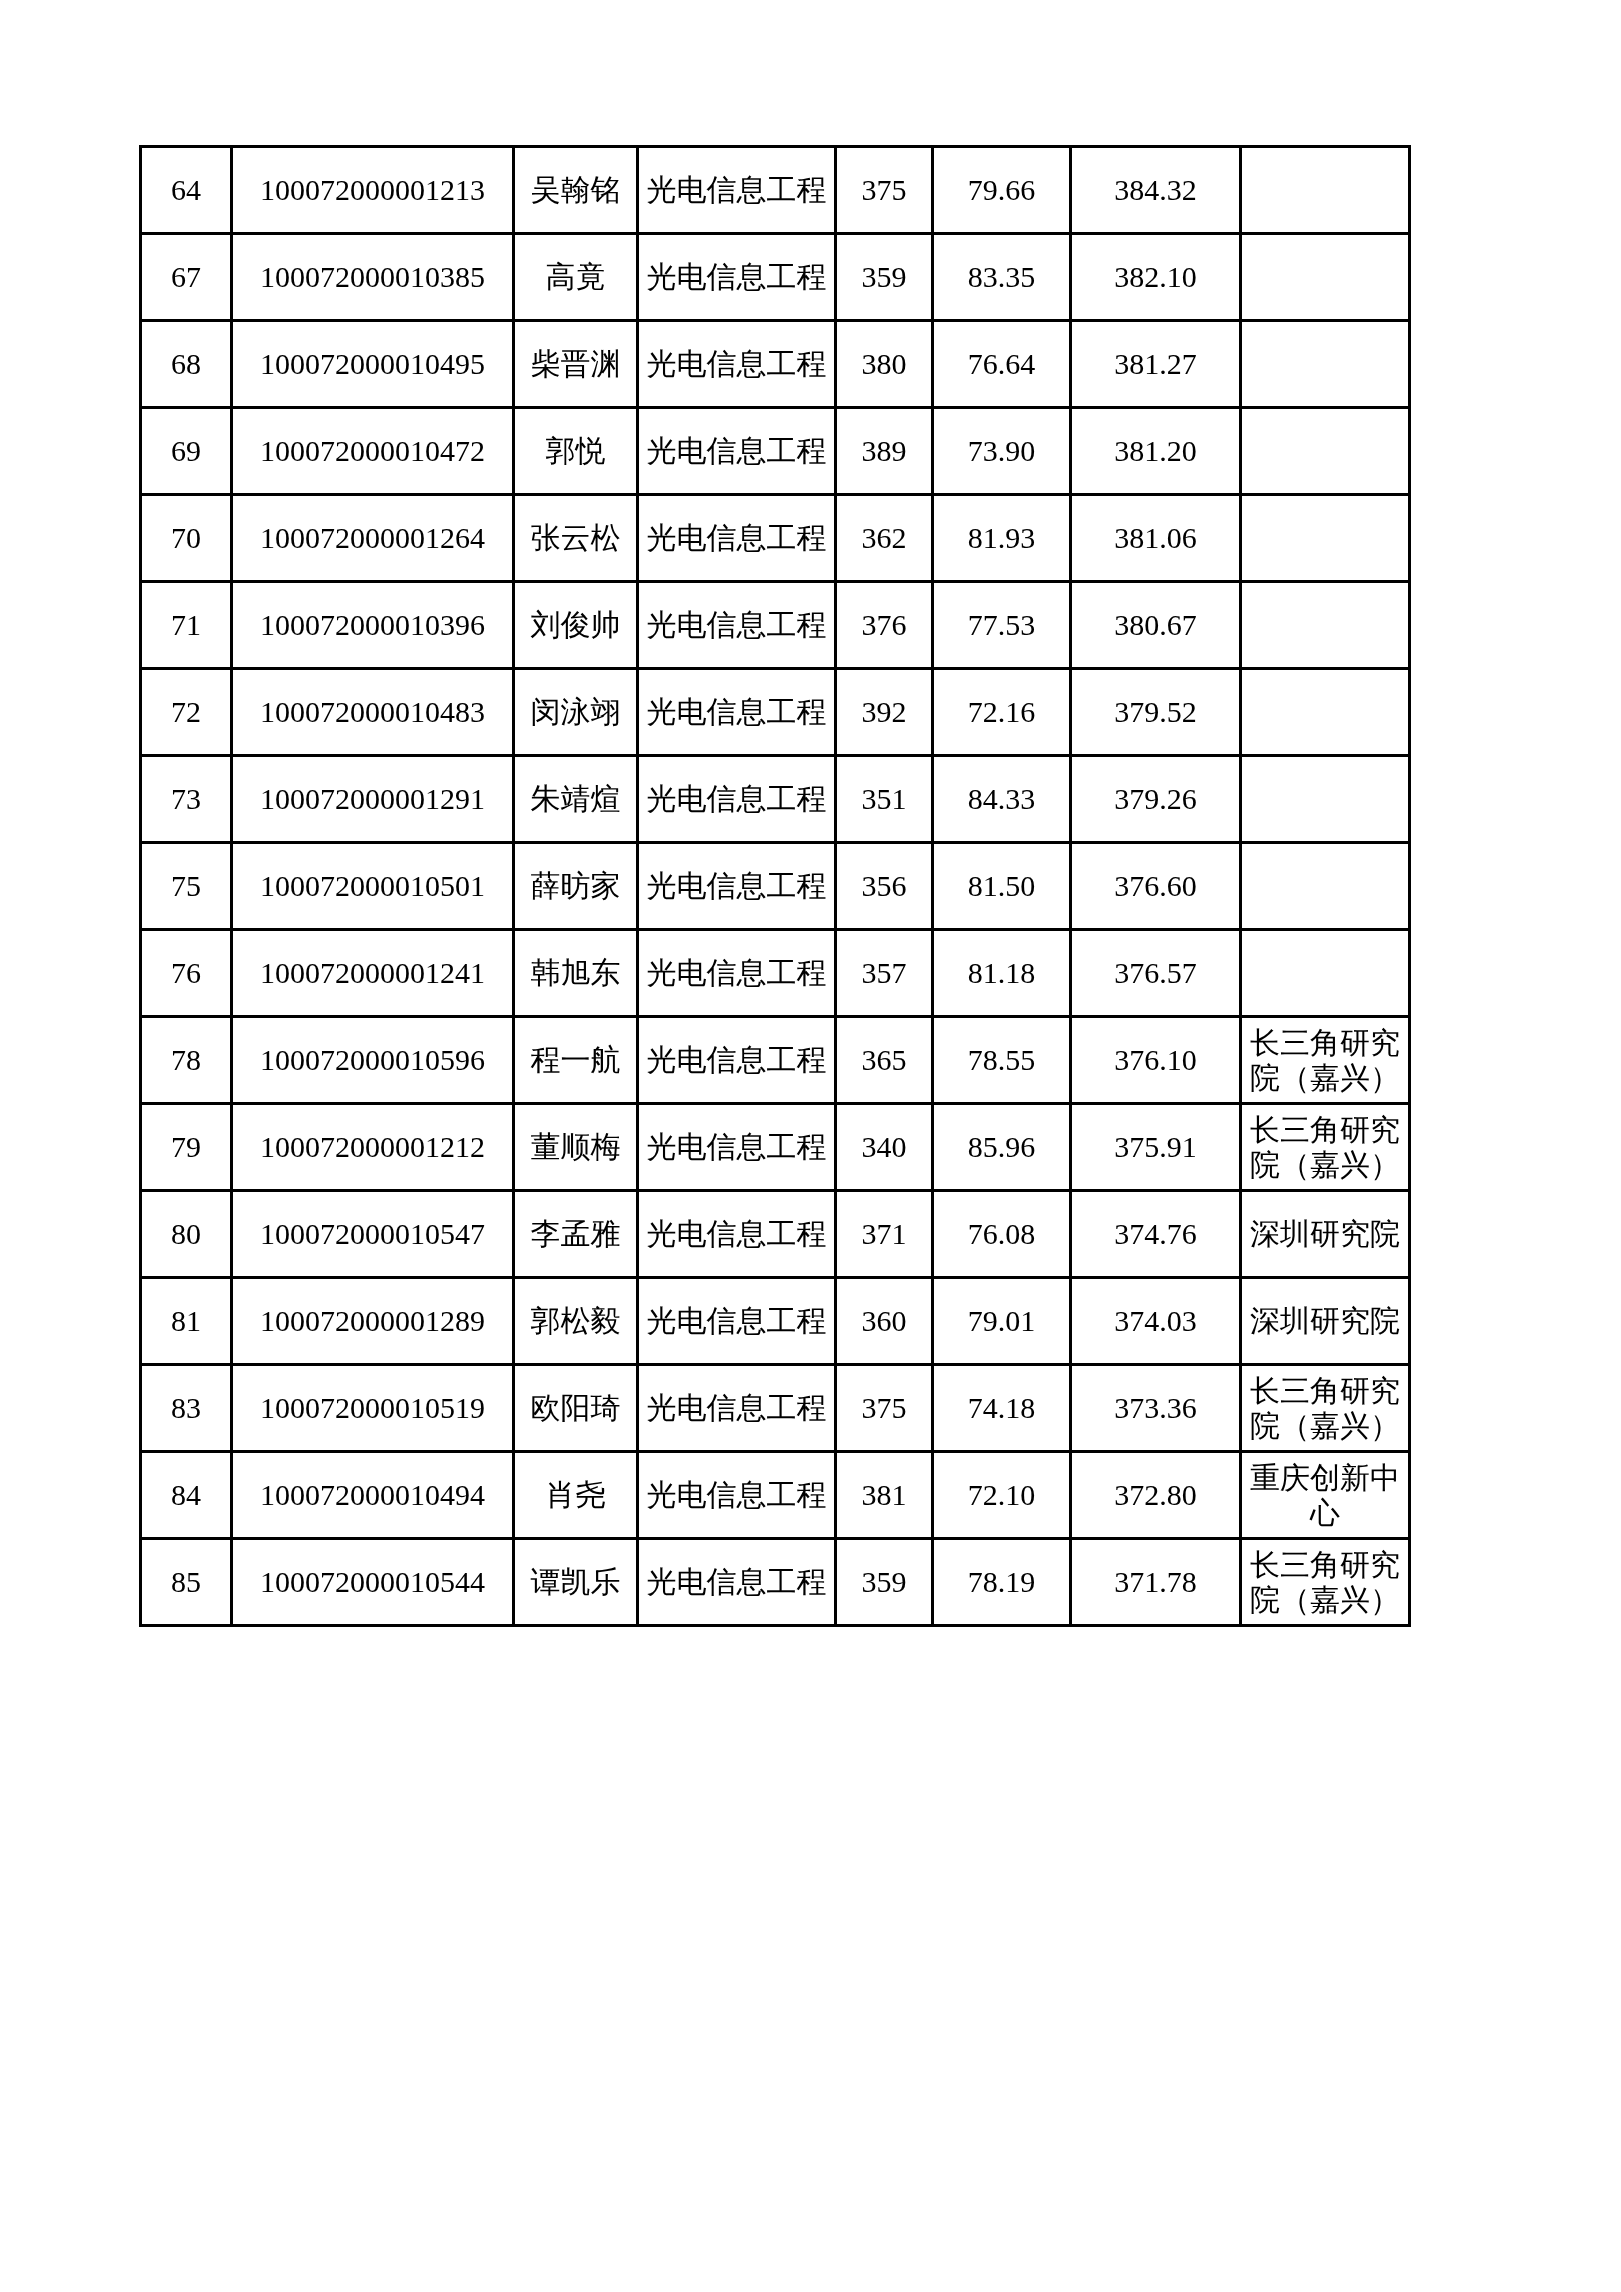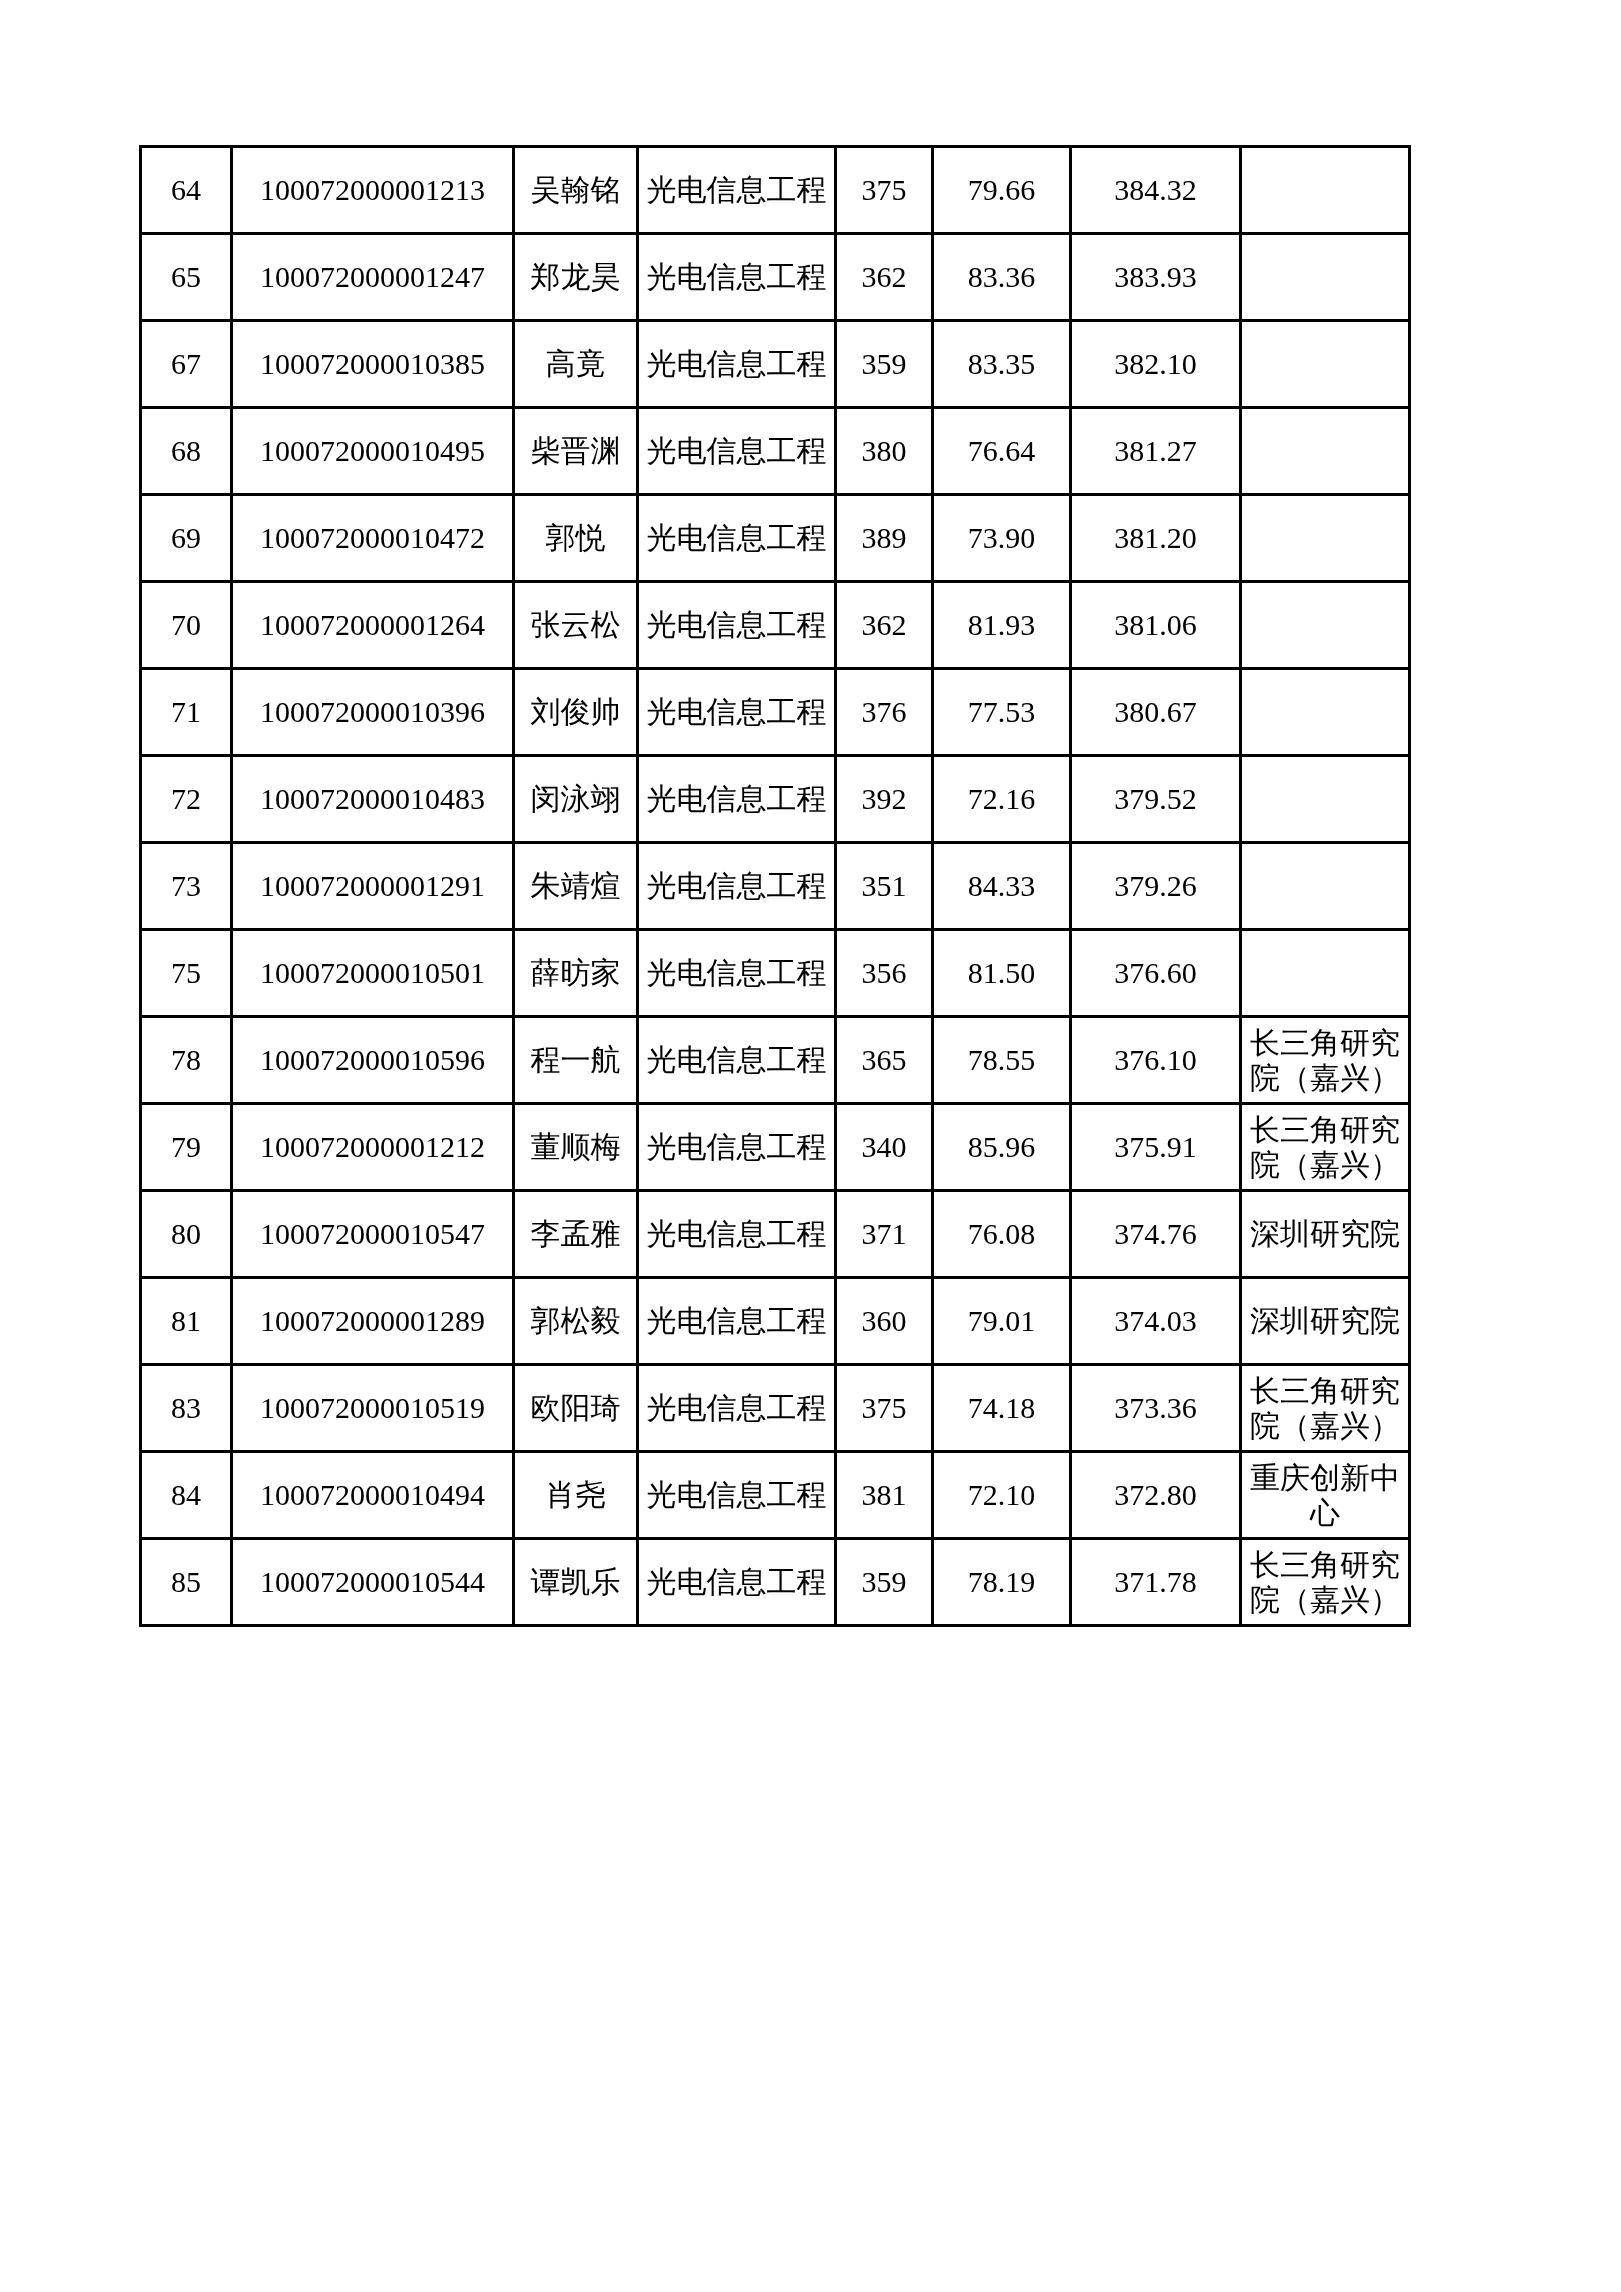--- a/index.html
+++ b/index.html
@@ -78,30 +78,20 @@
           <td class="cell cell-seq">64</td>
           <td class="cell cell-id">100072000001213</td>
           <td class="cell cell-name">吴翰铭</td>
           <td class="cell cell-major">光电信息工程</td>
           <td class="cell cell-score1">375</td>
           <td class="cell cell-score2">79.66</td>
           <td class="cell cell-total">384.32</td>
           <td class="cell cell-note"></td>
         </tr>
         <tr>
-          <td class="cell cell-seq">65</td>
-          <td class="cell cell-id">100072000001247</td>
-          <td class="cell cell-name">郑龙昊</td>
-          <td class="cell cell-major">光电信息工程</td>
-          <td class="cell cell-score1">362</td>
-          <td class="cell cell-score2">83.36</td>
-          <td class="cell cell-total">383.93</td>
-          <td class="cell cell-note"></td>
-        </tr>
-        <tr>
           <td class="cell cell-seq">67</td>
           <td class="cell cell-id">100072000010385</td>
           <td class="cell cell-name">高竟</td>
           <td class="cell cell-major">光电信息工程</td>
           <td class="cell cell-score1">359</td>
           <td class="cell cell-score2">83.35</td>
           <td class="cell cell-total">382.10</td>
           <td class="cell cell-note"></td>
         </tr>
         <tr>
@@ -165,20 +155,30 @@
           <td class="cell cell-note"></td>
         </tr>
         <tr>
           <td class="cell cell-seq">75</td>
           <td class="cell cell-id">100072000010501</td>
           <td class="cell cell-name">薛昉家</td>
           <td class="cell cell-major">光电信息工程</td>
           <td class="cell cell-score1">356</td>
           <td class="cell cell-score2">81.50</td>
           <td class="cell cell-total">376.60</td>
+          <td class="cell cell-note"></td>
+        </tr>
+        <tr>
+          <td class="cell cell-seq">76</td>
+          <td class="cell cell-id">100072000001241</td>
+          <td class="cell cell-name">韩旭东</td>
+          <td class="cell cell-major">光电信息工程</td>
+          <td class="cell cell-score1">357</td>
+          <td class="cell cell-score2">81.18</td>
+          <td class="cell cell-total">376.57</td>
           <td class="cell cell-note"></td>
         </tr>
         <tr>
           <td class="cell cell-seq">78</td>
           <td class="cell cell-id">100072000010596</td>
           <td class="cell cell-name">程一航</td>
           <td class="cell cell-major">光电信息工程</td>
           <td class="cell cell-score1">365</td>
           <td class="cell cell-score2">78.55</td>
           <td class="cell cell-total">376.10</td>

